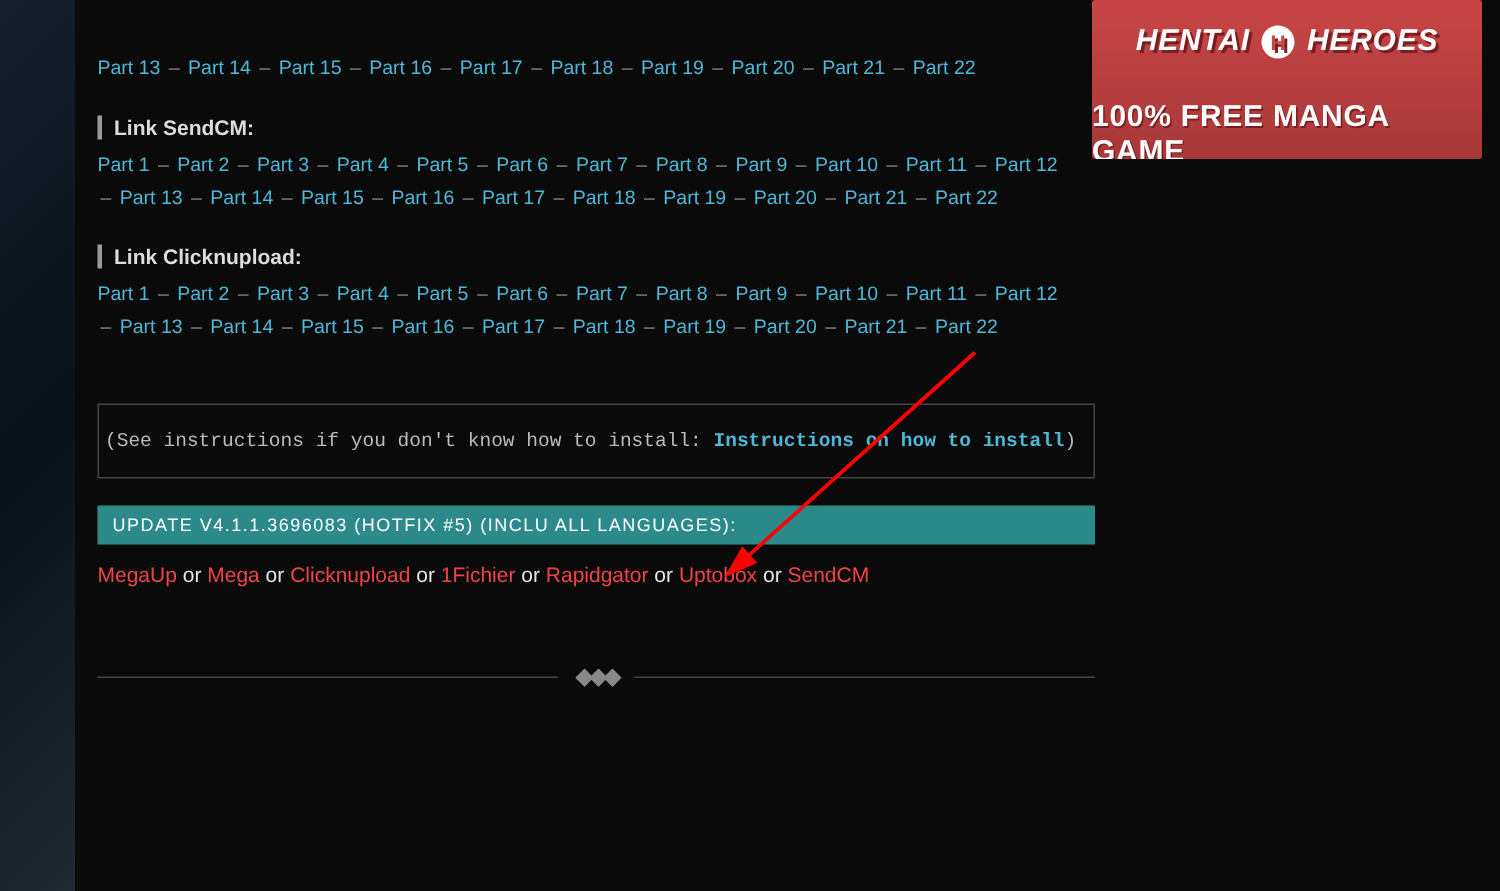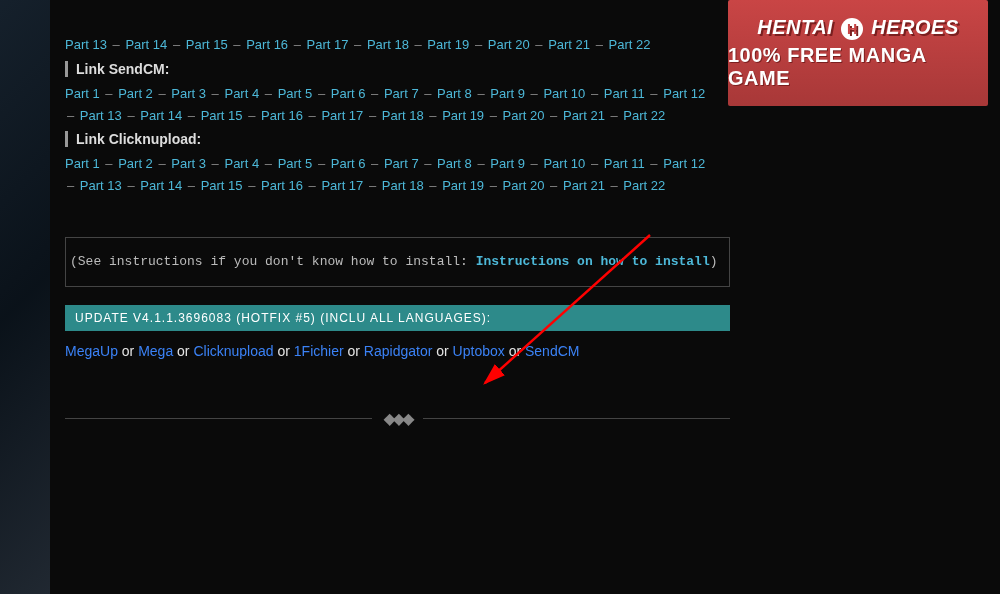--- a/index.html
+++ b/index.html
@@ -33,21 +33,21 @@
     color: #4db8d8;
     font-size: 13px;
     padding: 5px 0;
     margin-top: 32px;
   }
   .topline .dash { color: #888; }
   .section-label {
     color: #ddd;
     font-size: 14px;
     font-weight: bold;
-    margin-top: 4px;
+    margin-top: 20px;
     border-left: 3px solid #999;
     padding-left: 8px;
   }
   .parts-line {
     font-size: 13px;
     line-height: 22px;
     margin-top: 6px;
     color: #888;
   }
   .part-link {
@@ -85,21 +85,21 @@
     padding: 6px 10px;
     margin-top: 18px;
     display: inline-block;
     width: calc(100% - 20px);
   }
   .update-links {
     font-size: 14px;
     margin-top: 12px;
     color: #aaa;
   }
-  .update-links .ul { color: #3b82f6; cursor: pointer; }
+  .update-links .ul { color: #ef4444; cursor: pointer; }
   .update-links .or { color: #e5e5e5; }
   .divider-wrap {
     margin-top: 50px;
     display: flex;
     align-items: center;
     gap: 12px;
   }
   .divider-line {
     flex: 1;
     height: 1px;
@@ -117,20 +117,21 @@
     width: 260px;
     height: 90px;
     background: linear-gradient(to bottom, #c94545 0%, #a83838 100%);
     border-radius: 2px;
     overflow: hidden;
     display: flex;
     flex-direction: column;
     align-items: center;
     justify-content: flex-start;
     padding-top: 16px;
+    gap: 24px;
   }
   .ad-title {
     font-family: 'Arial Black', sans-serif;
     font-weight: 900;
     font-style: italic;
     color: #fff;
     font-size: 20px;
     letter-spacing: 0.5px;
     text-shadow: 2px 2px 0 #7a1f1f;
   }

